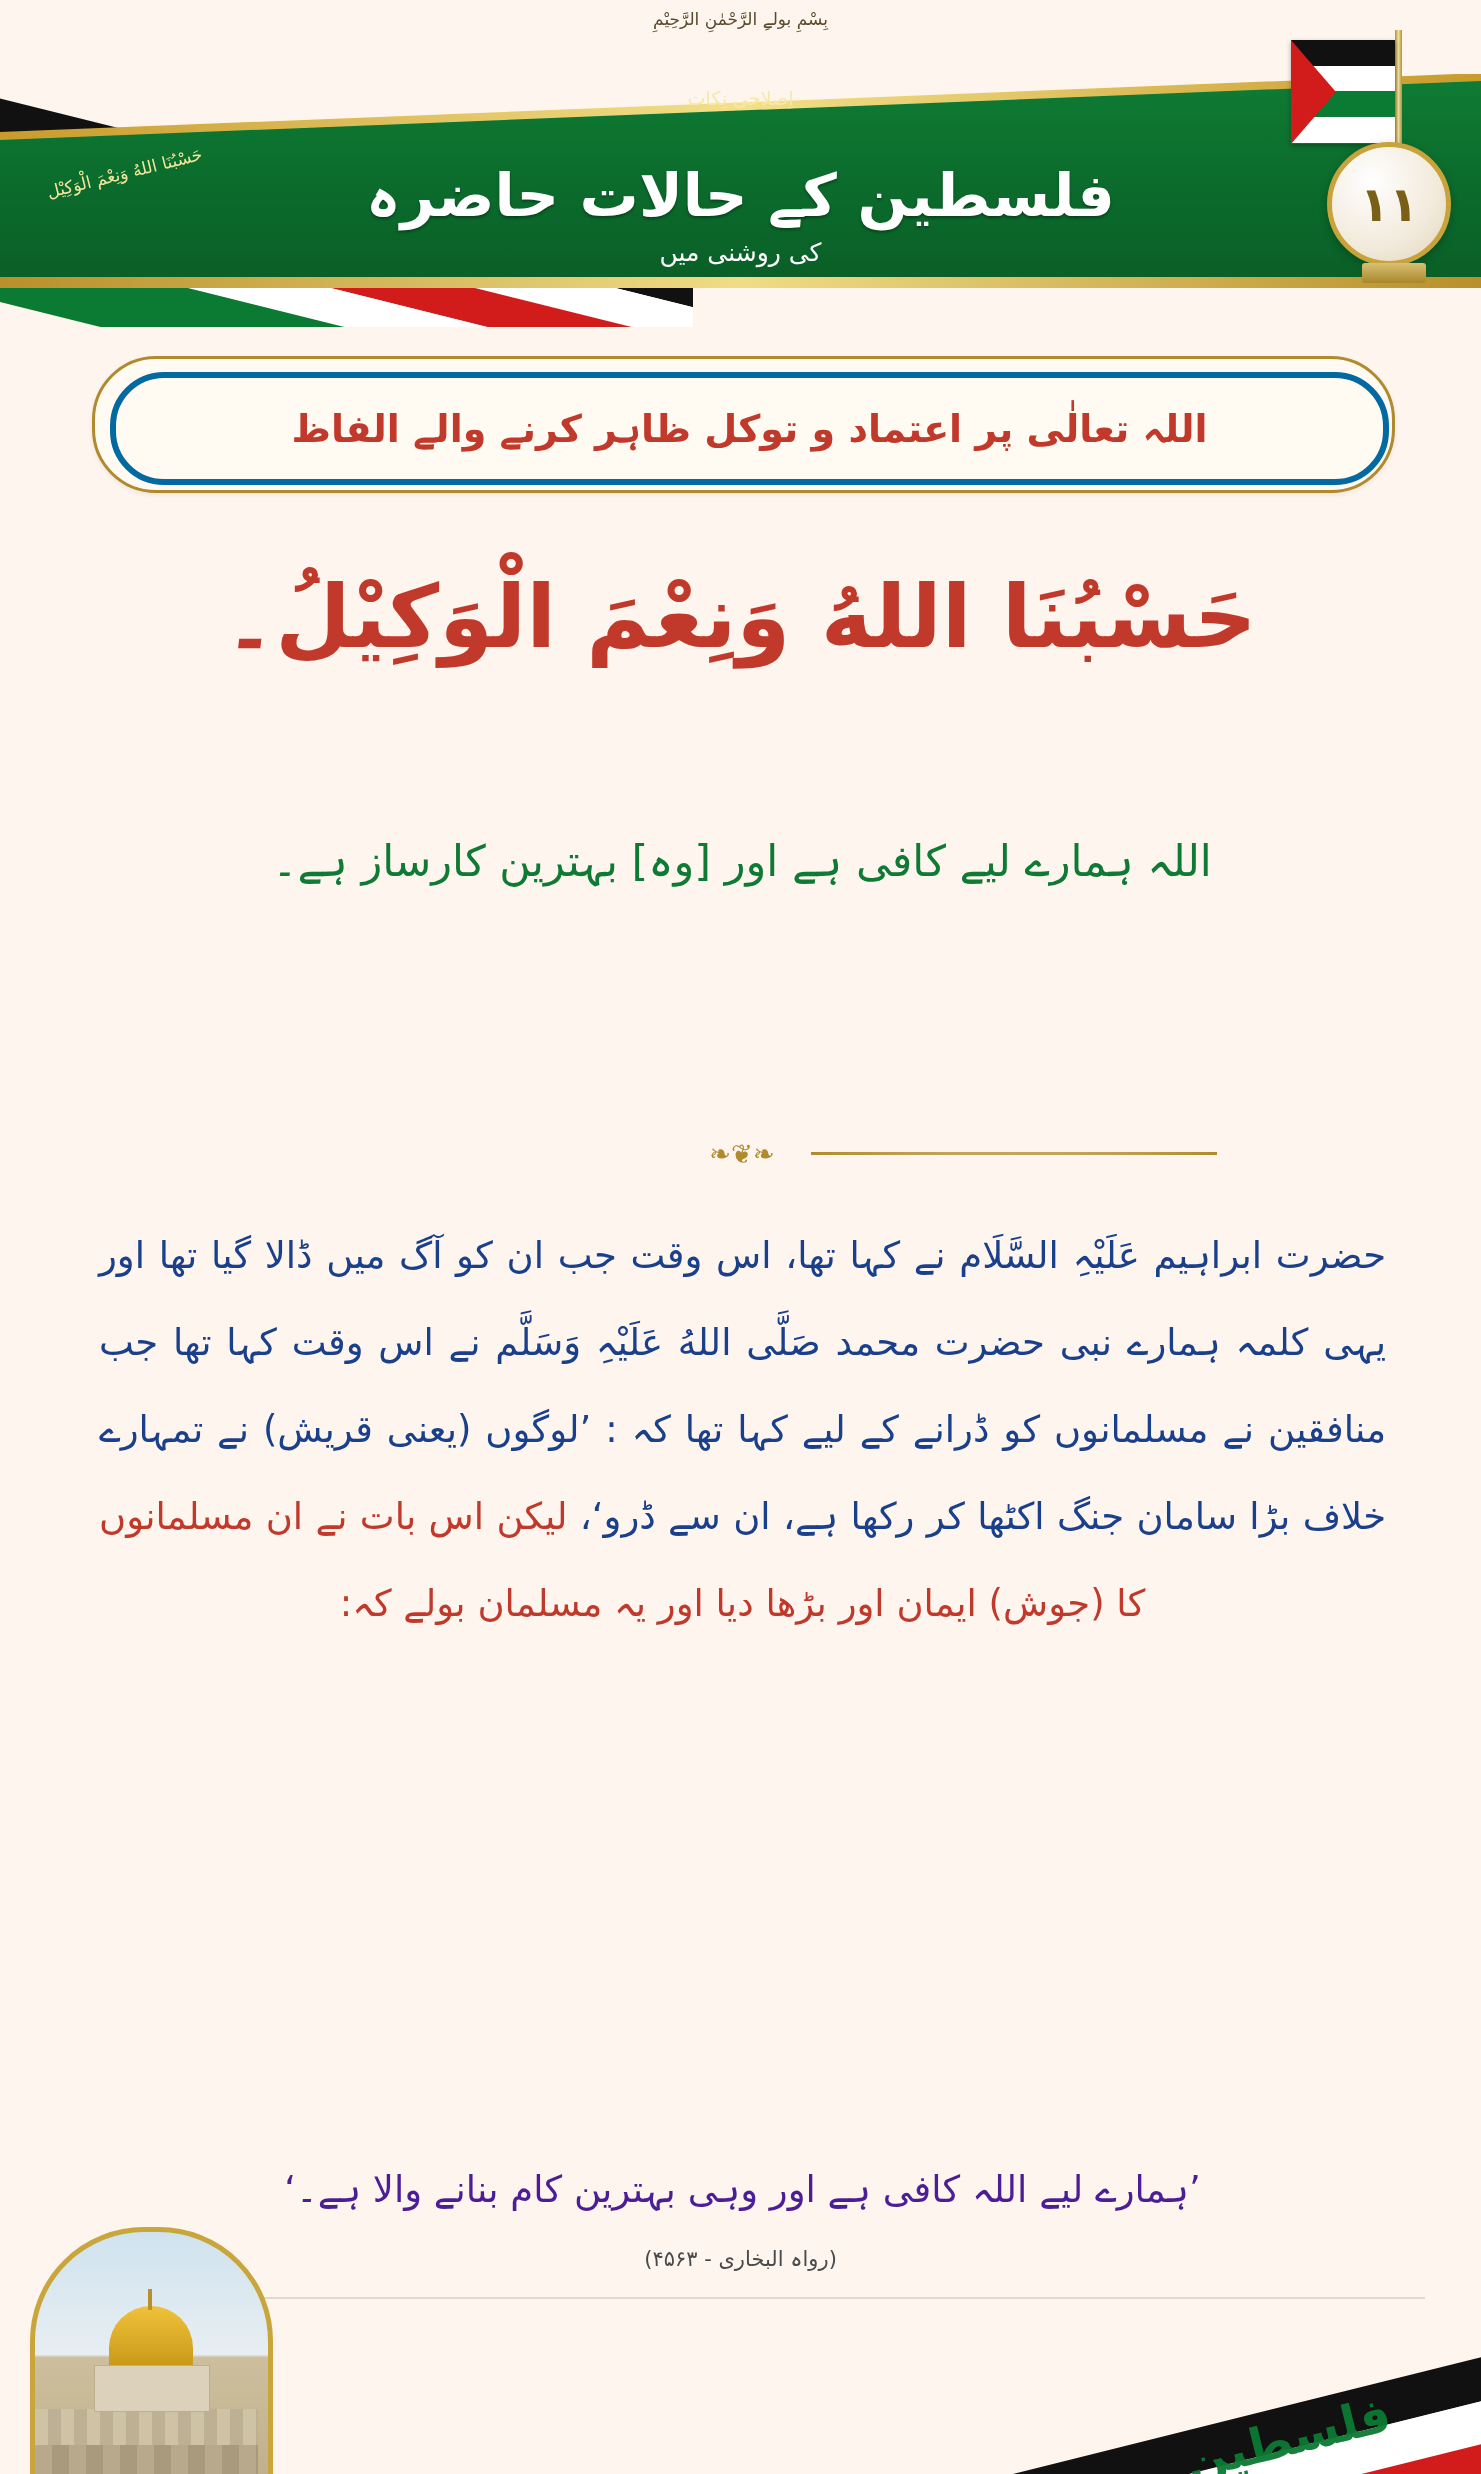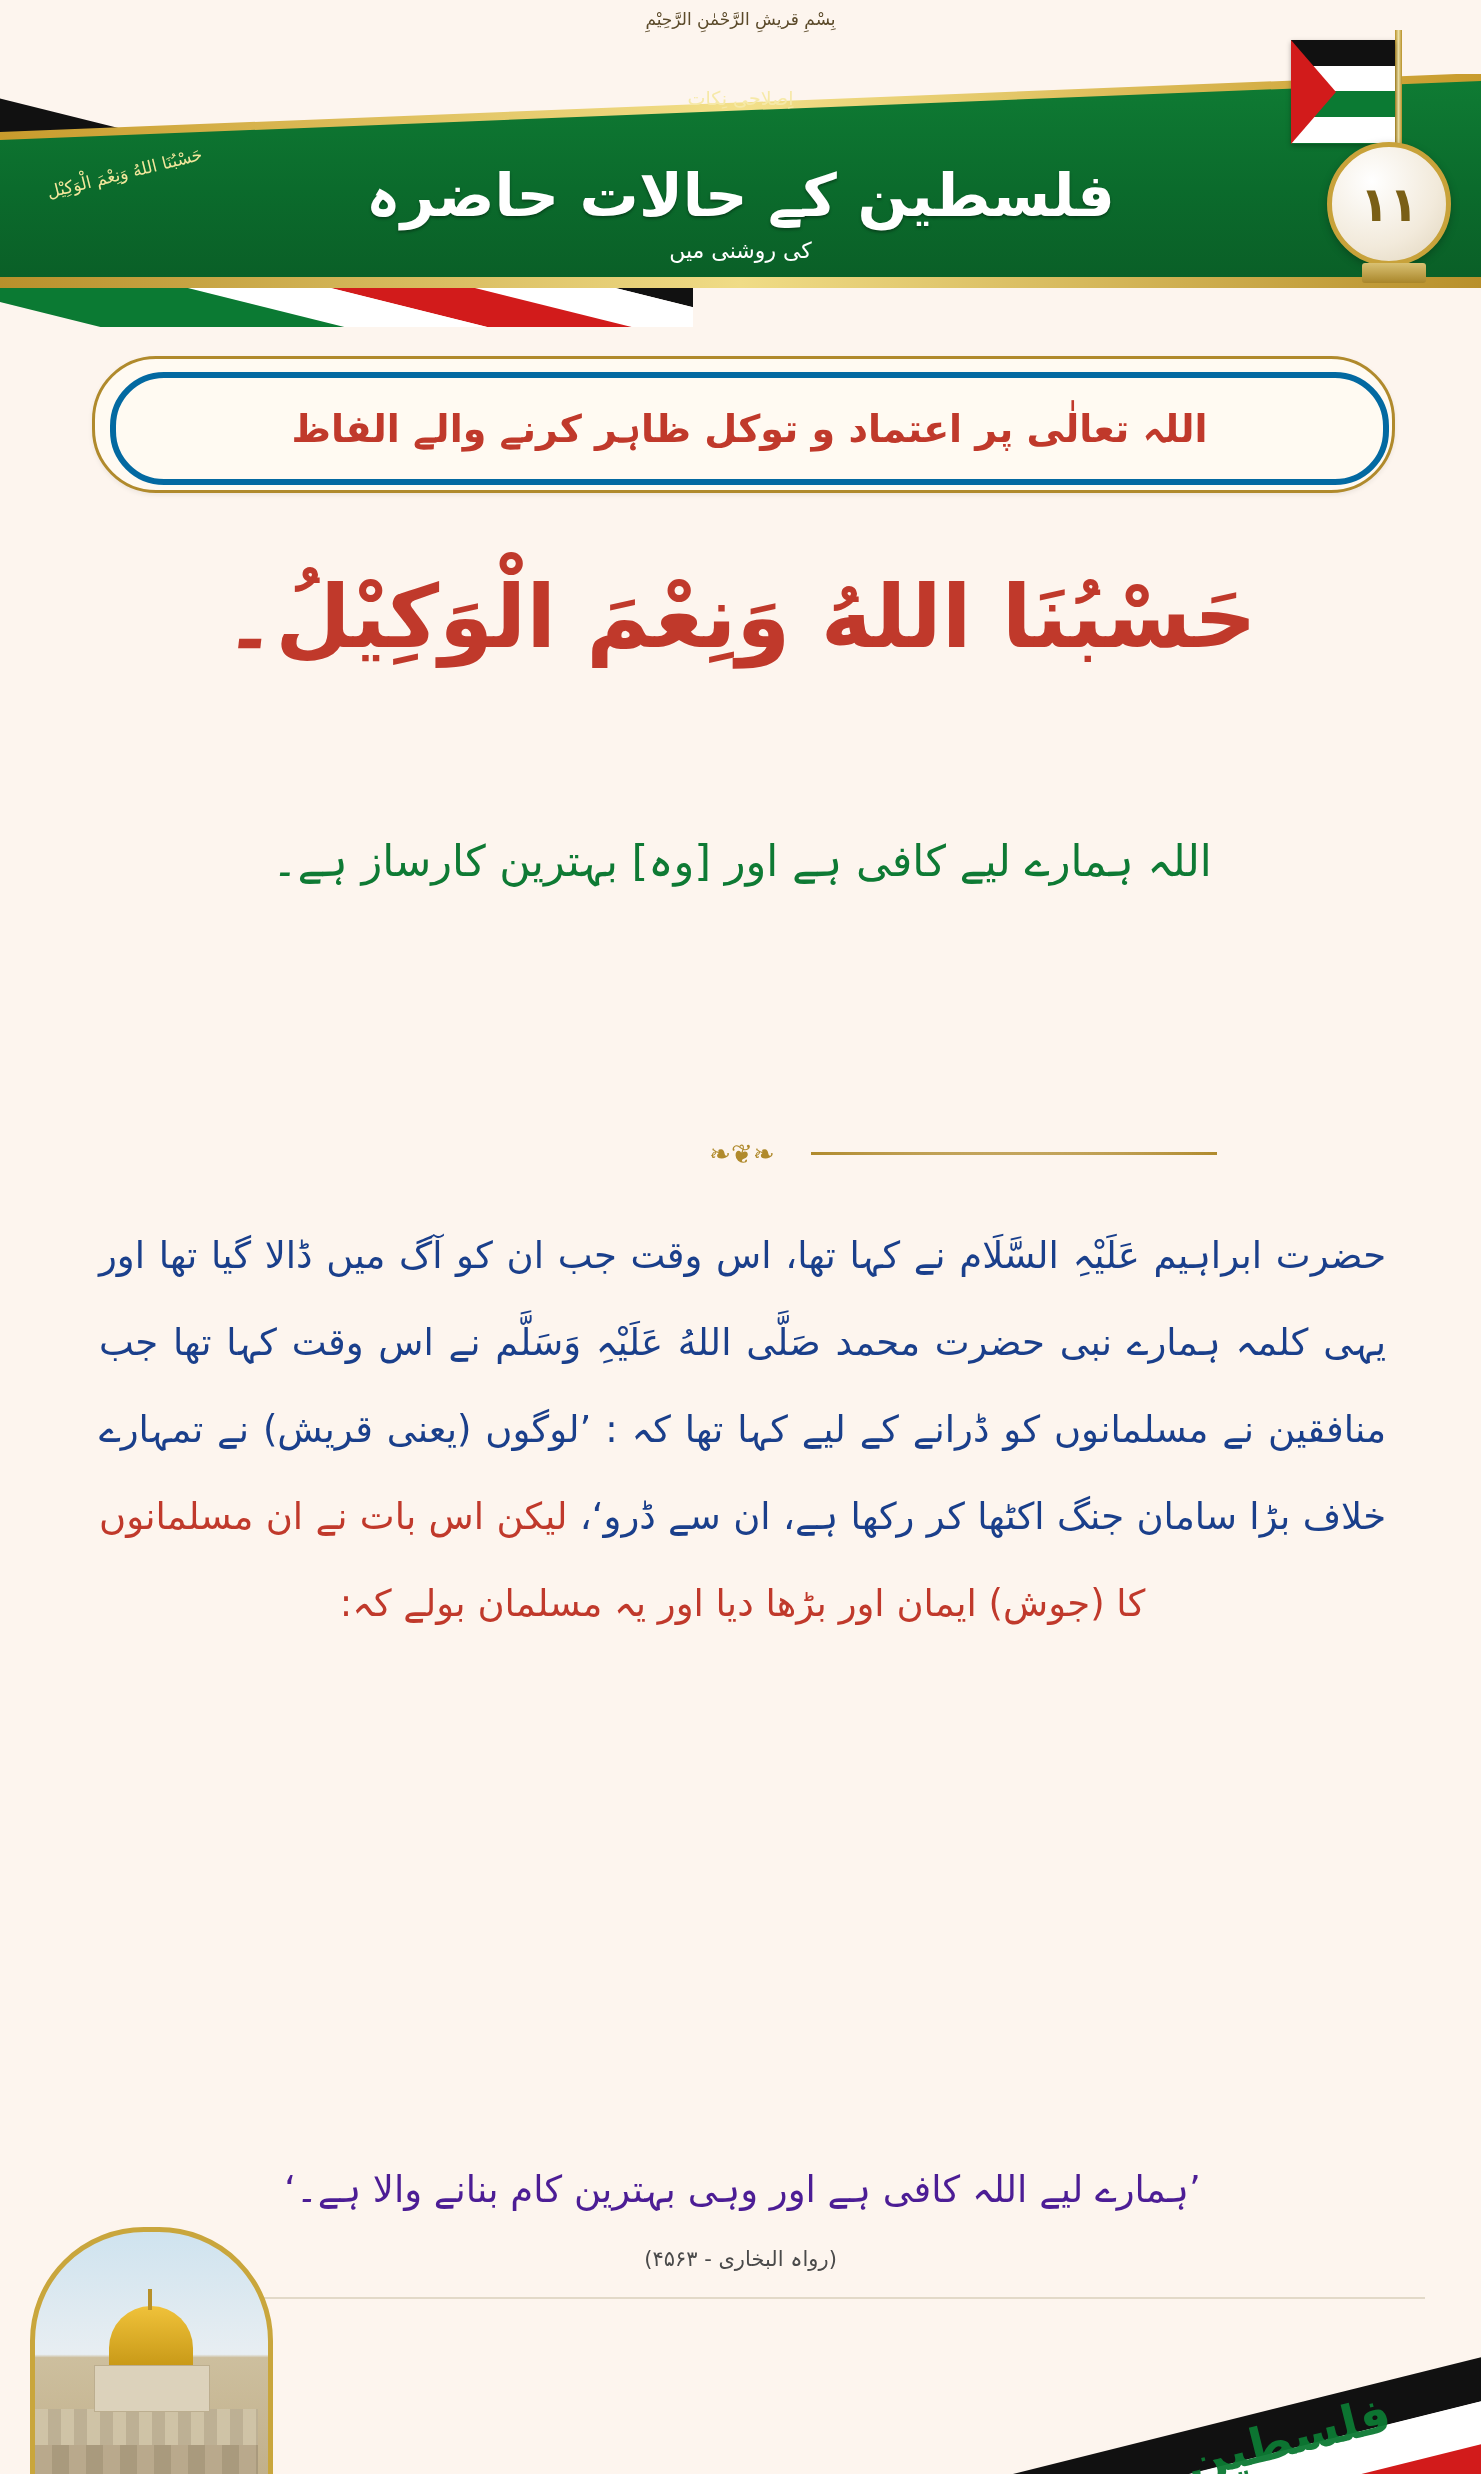--- a/index.html
+++ b/index.html
@@ -35,21 +35,21 @@
       background:linear-gradient(90deg,#c89b2c,#f3e08a,#c89b2c);}
   .banner-gold-bot{position:absolute;left:0;top:277px;width:1481px;height:11px;
       background:linear-gradient(90deg,#b8902b,#f0dc86,#b8902b);}
 
   .hdr-small{position:absolute;top:87px;left:0;width:1481px;text-align:center;
      color:#f6e9a8;font-size:19px;letter-spacing:1px;}
   .hdr-main{position:absolute;top:111px;left:0;width:1481px;text-align:center;
      color:#ffffff;font-size:59px;font-weight:bold;line-height:1.25;
      text-shadow:0 2px 3px rgba(0,0,0,.35);margin-top:48px;}
   .hdr-sub{position:absolute;top:238px;left:0;width:1481px;text-align:center;
-     color:#ffffff;font-size:22px;}
+     color:#ffffff;font-size:25px;}
 
   
   .stripe-dua{position:absolute;left:45px;top:163px;transform:rotate(-14deg);
      color:#f3e79c;font-size:17px;white-space:nowrap;}
 
   
   .medallion{position:absolute;right:20px;top:30px;width:168px;height:277px;}
   .med-circle{position:absolute;right:10px;top:112px;width:114px;height:114px;border-radius:50%;
      background:radial-gradient(circle at 35% 30%,#ffffff,#f2eadb 60%,#e0d4bb);
      border:5px solid #c8a23a;display:flex;align-items:center;justify-content:center;
@@ -127,21 +127,21 @@
   .bot-word{position:absolute;right:89px;top:2410px;transform:rotate(-14deg);
      color:#0c7a33;font-size:48px;font-weight:bold;opacity:.95;}
 </style>
 </head>
 <body>
 
 <div class="page">
 
   <div class="top-banner">
     <div class="bism">
-      <span>بِسْمِ قریشِ الرَّحْمٰنِ الرَّحِيْمِ</span>
+      <span>بِسْمِ بولےِ الرَّحْمٰنِ الرَّحِيْمِ</span>
     </div>
 
     <div class="stripes">
       <div class="stripe s1"></div>
       <div class="stripe s2"></div>
       <div class="stripe s3"></div>
       <div class="stripe s4"></div>
       <div class="stripe s5"></div>
     </div>
 

